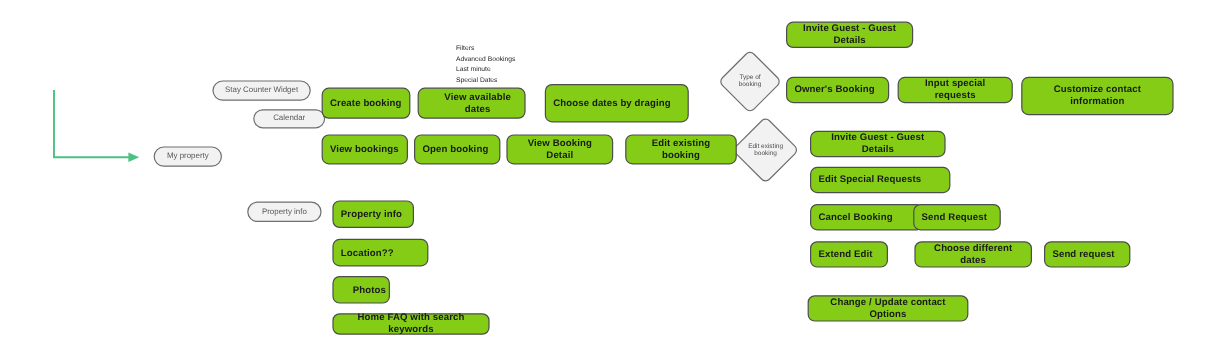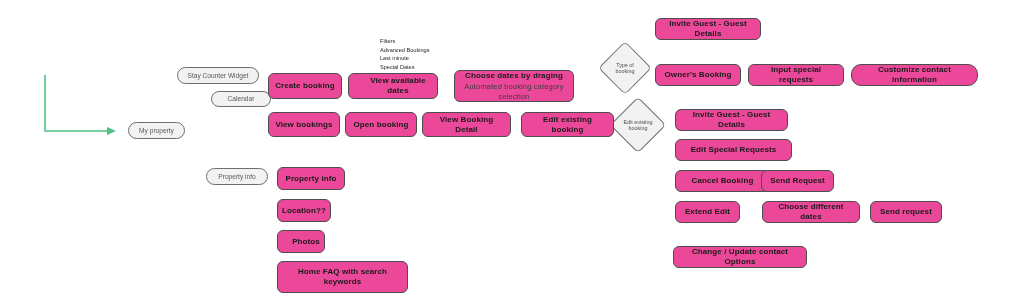--- a/index.html
+++ b/index.html
@@ -13,26 +13,26 @@
   #canvas {
     position: relative;
     width: 1024px;
     height: 300px;
     background: #ffffff;
     overflow: hidden;
   }
   .node {
     position: absolute;
     box-sizing: border-box;
-    background: #ec4899;
+    background: #84cc16;
     border: 1px solid #4d4d4d;
     border-radius: 6px;
     display: flex;
     flex-direction: column;
-    align-items: center;
+    align-items: flex-start;
     justify-content: center;
     text-align: center;
     color: #1a1a1a;
     font-size: 8px;
     font-weight: bold;
     letter-spacing: 0.1px;
     line-height: 1.25;
     padding: 2px 6px;
   }
   .node .sub {
@@ -131,21 +131,20 @@
     </div>
   <div id="node-layer">
       <div class="node" style="left: 268px; top: 73px; width: 74px; height: 26px;">
         <div>Create booking</div>
       </div>
       <div class="node" style="left: 348px; top: 73px; width: 90px; height: 26px; padding-left: 16px;">
         <div>View available dates</div>
       </div>
       <div class="node" style="left: 454px; top: 70px; width: 120px; height: 32px;">
         <div>Choose dates by draging</div>
-        <div class="sub">Automated booking category selection</div>
       </div>
       <div class="node" style="left: 268px; top: 112px; width: 72px; height: 25px;">
         <div>View bookings</div>
       </div>
       <div class="node" style="left: 345px; top: 112px; width: 72px; height: 25px;">
         <div>Open booking</div>
       </div>
       <div class="node" style="left: 422px; top: 112px; width: 89px; height: 25px;">
         <div>View Booking Detail</div>
       </div>
@@ -154,21 +153,21 @@
       </div>
       <div class="node" style="left: 655px; top: 18px; width: 106px; height: 22px;">
         <div>Invite Guest - Guest Details</div>
       </div>
       <div class="node" style="left: 655px; top: 64px; width: 86px; height: 22px;">
         <div>Owner's Booking</div>
       </div>
       <div class="node" style="left: 748px; top: 64px; width: 96px; height: 22px;">
         <div>Input special requests</div>
       </div>
-      <div class="node" style="left: 851px; top: 64px; width: 127px; height: 22px; border-radius: 10px;">
+      <div class="node" style="left: 851px; top: 64px; width: 127px; height: 32px;">
         <div>Customize contact information</div>
       </div>
       <div class="node" style="left: 675px; top: 109px; width: 113px; height: 22px;">
         <div>Invite Guest - Guest Details</div>
       </div>
       <div class="node" style="left: 675px; top: 139px; width: 117px; height: 22px;">
         <div>Edit Special Requests</div>
       </div>
       <div class="node" style="left: 675px; top: 170px; width: 95px; height: 22px;">
         <div>Cancel Booking</div>
@@ -184,24 +183,24 @@
       </div>
       <div class="node" style="left: 870px; top: 201px; width: 72px; height: 22px;">
         <div>Send request</div>
       </div>
       <div class="node" style="left: 673px; top: 246px; width: 134px; height: 22px;">
         <div>Change / Update  contact Options</div>
       </div>
       <div class="node" style="left: 277px; top: 167px; width: 68px; height: 23px;">
         <div>Property info</div>
       </div>
-      <div class="node" style="left: 277px; top: 199px; width: 54px; height: 23px;">
+      <div class="node" style="left: 277px; top: 199px; width: 80px; height: 23px;">
         <div>Location??</div>
       </div>
       <div class="node" style="left: 277px; top: 230px; width: 48px; height: 23px; padding-left: 16px;">
         <div>Photos</div>
       </div>
-      <div class="node" style="left: 277px; top: 261px; width: 131px; height: 32px;">
+      <div class="node" style="left: 277px; top: 261px; width: 131px; height: 18px;">
         <div>Home FAQ with search keywords</div>
       </div>
     </div>
 
 </div>
 
 </body></html>

